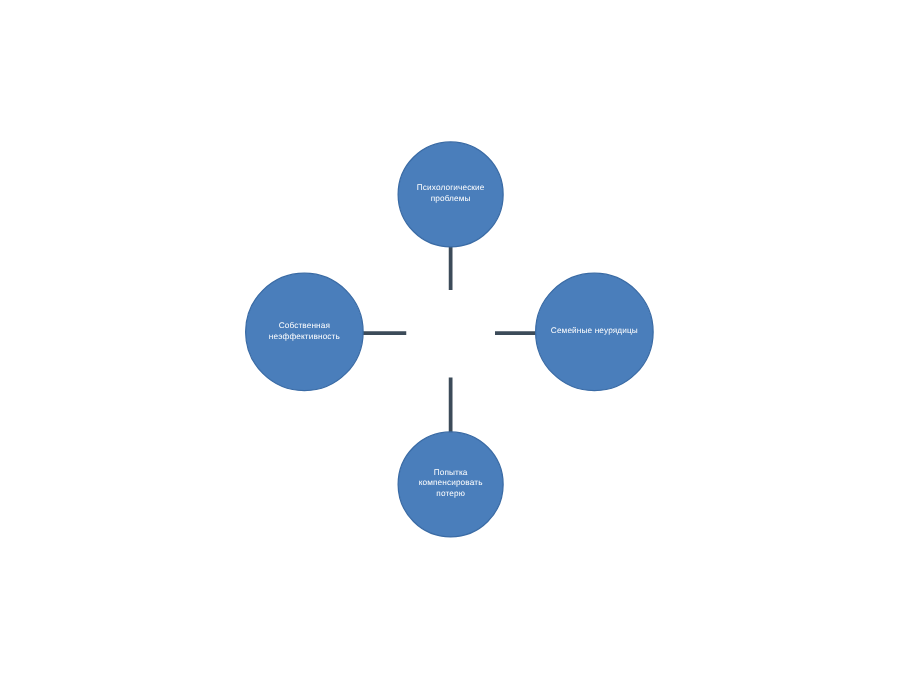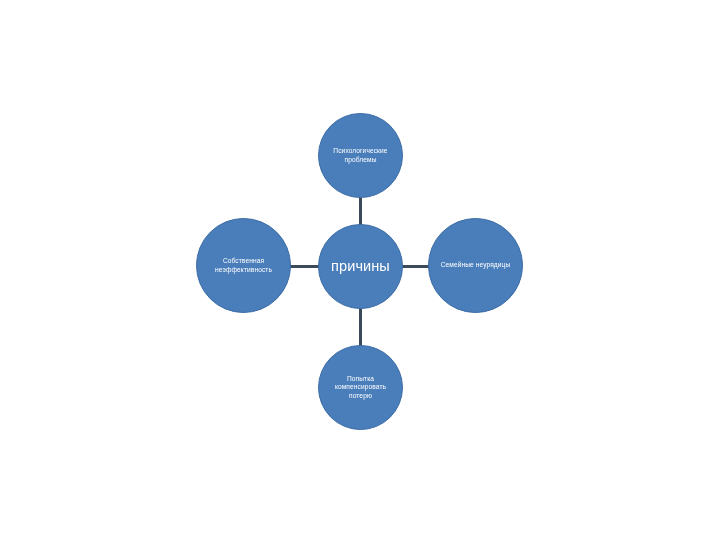--- a/index.html
+++ b/index.html
@@ -133,23 +133,20 @@
   <div class="connector" id="conn-right"></div>
 
   <div class="node" id="node-top">
     <span class="label">Психологические проблемы</span>
   </div>
 
   <div class="node" id="node-left">
     <span class="label">Собственная неэффективность</span>
   </div>
 
-  <div class="node" id="node-center">
-    <span class="label">причины</span>
-  </div>
 
   <div class="node" id="node-right">
     <span class="label">Семейные неурядицы</span>
   </div>
 
   <div class="node" id="node-bottom">
     <span class="label">Попытка компенсировать потерю</span>
   </div>
 
 </div>

